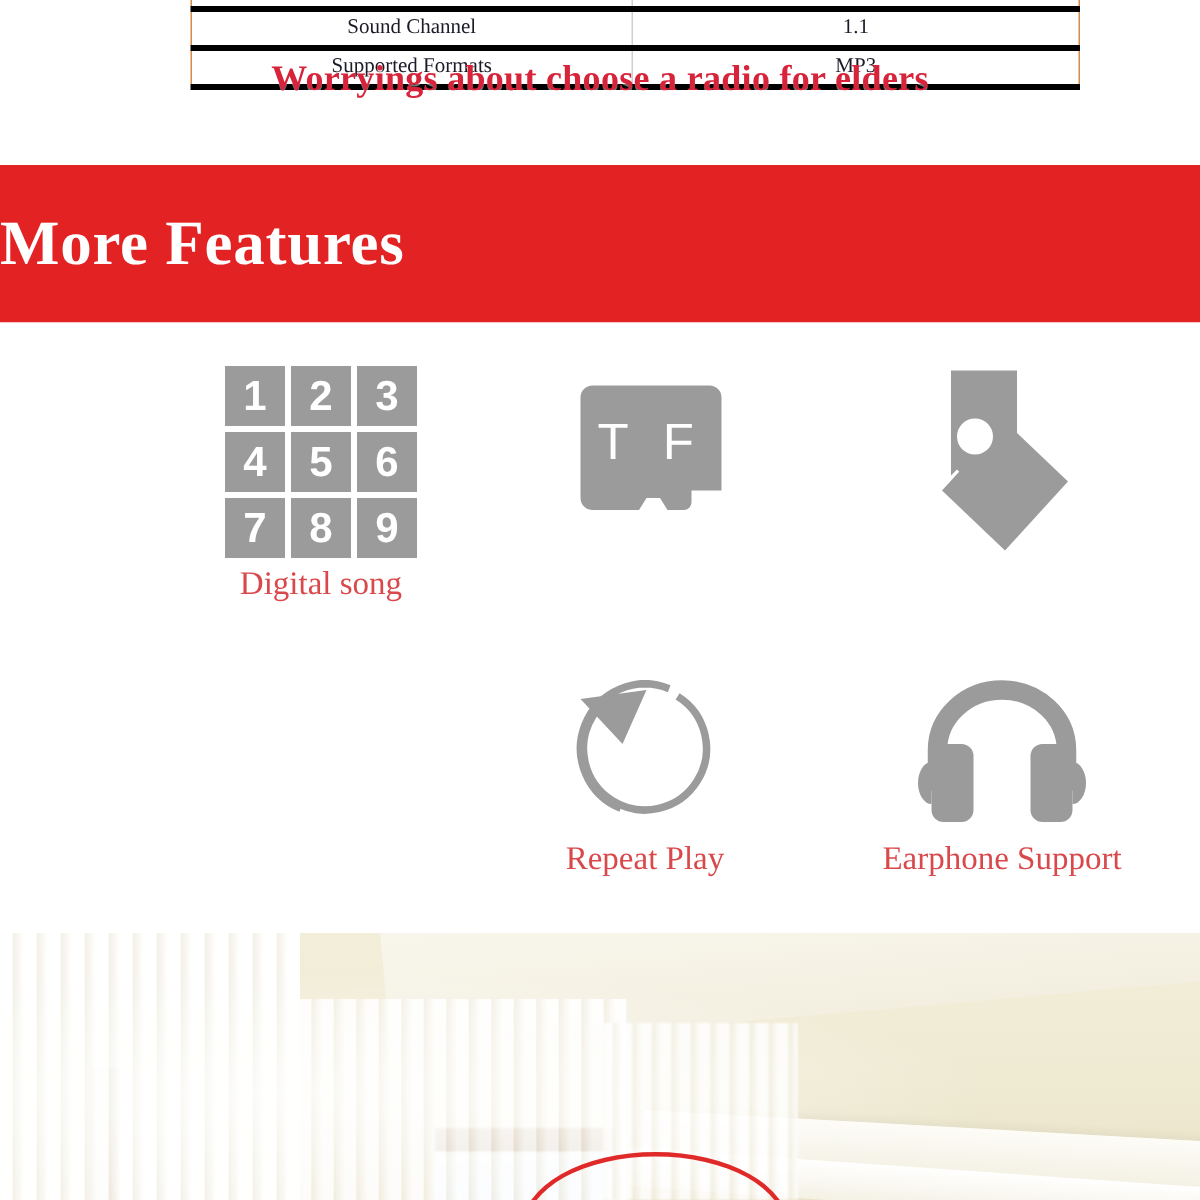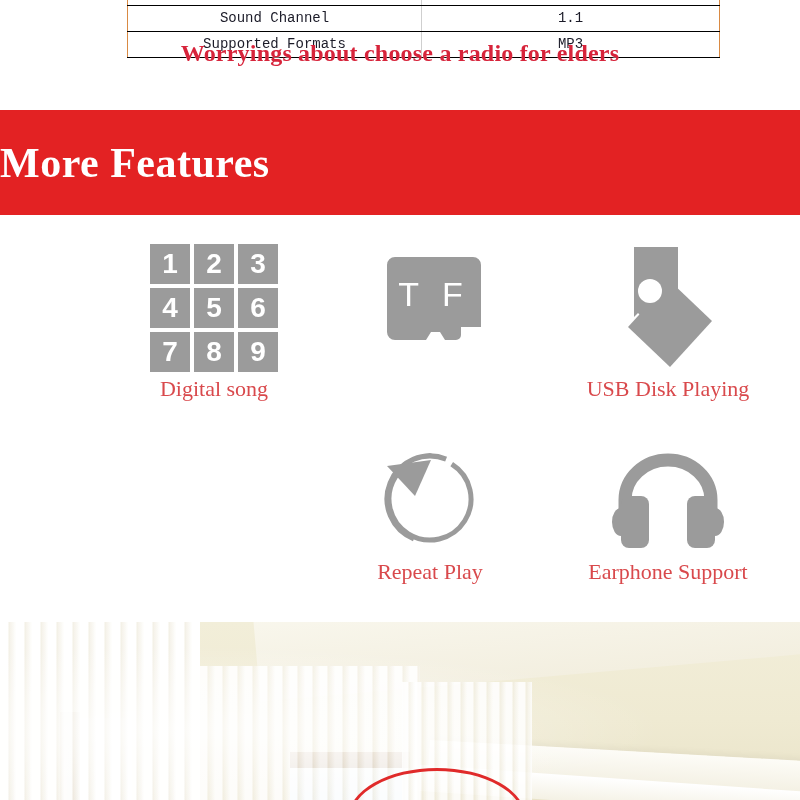--- a/index.html
+++ b/index.html
@@ -26,24 +26,24 @@
   }
   table.spec-table {
     border-collapse: collapse;
     width: 590px;
     table-layout: fixed;
     margin-top: -21px;
   }
   table.spec-table tr { height: 26px; }
   table.spec-table td {
     border-top: 1px solid #D98A43;
-    border-bottom: 1px solid #000000;
+    border-bottom: 4px solid #000000;
     text-align: center;
     vertical-align: middle;
-    font-family: Liberation Mono, monospace;
+    font-family: Liberation Serif, serif;
     font-size: 14px;
     color: #1b1b28;
     padding: 0;
     line-height: 1.1;
   }
   table.spec-table td.c-label {
     width: 293px;
     border-left: 1px solid #D98A43;
     border-right: 1px solid #CFCFCF;
   }
@@ -325,21 +325,20 @@
     <div class="art">
       <svg width="120" height="130" viewBox="0 0 120 130" aria-hidden="true">
 
         <path d="M26 4 H70 V52 L40 80 L30 70 L26 74 Z" fill="#9B9B9B"></path>
 
         <path d="M62 38 L104 78 L62 124 L20 84 Z" fill="#9B9B9B"></path>
 
         <circle cx="42" cy="48" r="12" fill="#FFFFFF"></circle>
       </svg>
     </div>
-    <div class="cap">USB Disk Playing</div>
   </div>
 
 
   <div class="feat feat-repeat">
     <div class="art">
       <svg width="110" height="110" viewBox="0 0 110 110" aria-hidden="true">
         <path d="M55 12 a43 43 0 1 0 0 86 a43 43 0 0 1 0 -86" fill="none" stroke="#9B9B9B" stroke-width="5" transform="rotate(22 55 55)"></path>
         <circle cx="55" cy="55" r="41" fill="none" stroke="#9B9B9B" stroke-width="5" stroke-dasharray="215 80" transform="rotate(-58 55 55)"></circle>
         <polygon points="12,22 56,16 40,52" fill="#9B9B9B"></polygon>
       </svg>

